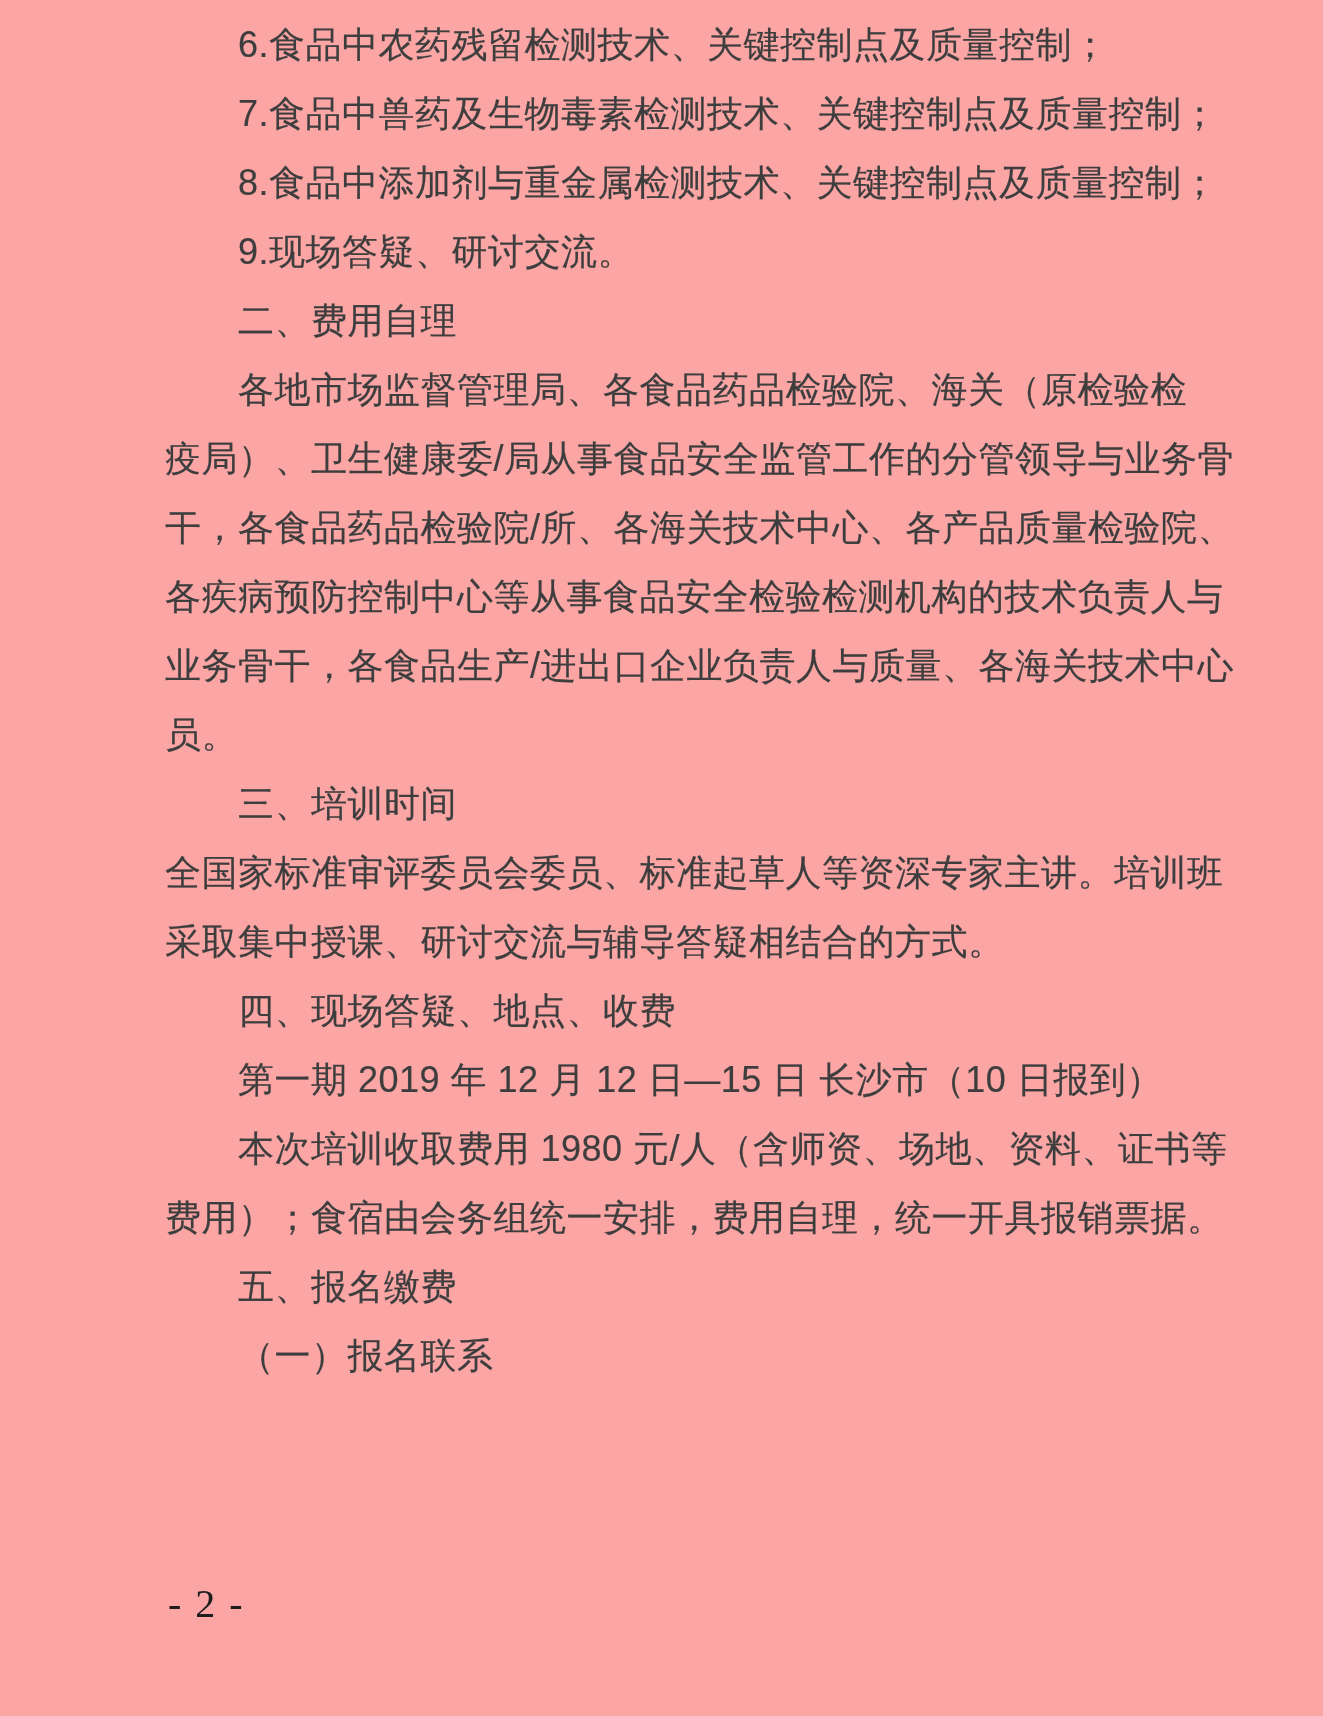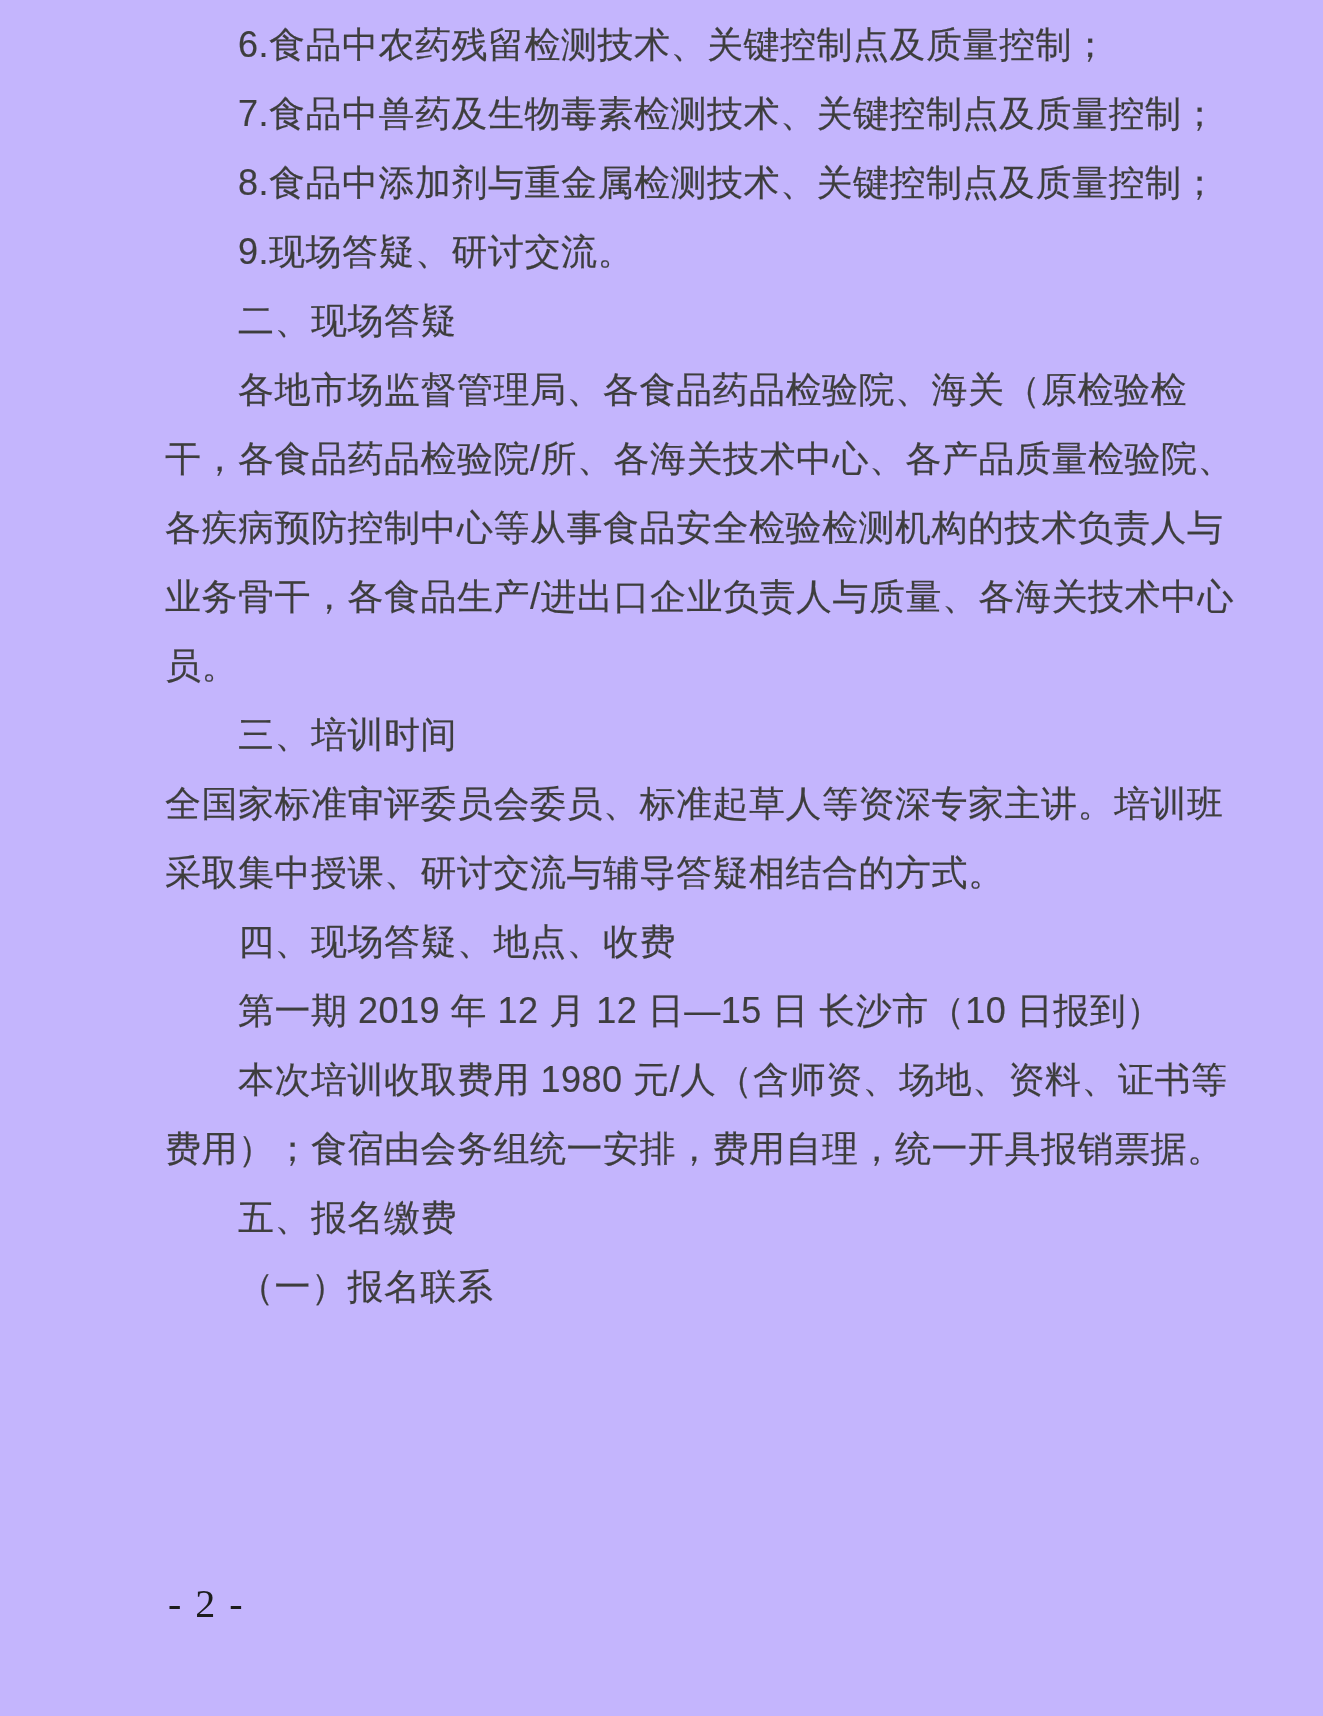--- a/index.html
+++ b/index.html
@@ -9,21 +9,21 @@
   }
   body {
     width: 1323px;
     height: 1716px;
     font-family: "Liberation Sans", sans-serif;
   }
   .page {
     position: relative;
     width: 1323px;
     height: 1716px;
-    background: #c4b5fd;
+    background: #fca5a5;
     overflow: hidden;
   }
   .content {
     position: absolute;
     left: 165px;
     top: 10px;
     width: 1005px;
   }
   .ln {
     height: 69px;
@@ -51,22 +51,23 @@
 </style>
 </head>
 <body>
 
 <div class="page">
   <div class="content">
     <div class="ln ind">6.食品中农药残留检测技术、关键控制点及质量控制；</div>
     <div class="ln ind">7.食品中兽药及生物毒素检测技术、关键控制点及质量控制；</div>
     <div class="ln ind">8.食品中添加剂与重金属检测技术、关键控制点及质量控制；</div>
     <div class="ln ind">9.现场答疑、研讨交流。</div>
-    <div class="ln ind">二、现场答疑</div>
+    <div class="ln ind">二、费用自理</div>
     <div class="ln ind">各地市场监督管理局、各食品药品检验院、海关（原检验检</div>
+    <div class="ln">疫局）、卫生健康委/局从事食品安全监管工作的分管领导与业务骨</div>
     <div class="ln">干，各食品药品检验院/所、各海关技术中心、各产品质量检验院、</div>
     <div class="ln">各疾病预防控制中心等从事食品安全检验检测机构的技术负责人与</div>
     <div class="ln">业务骨干，各食品生产/进出口企业负责人与质量、各海关技术中心</div>
     <div class="ln">员。</div>
     <div class="ln ind">三、培训时间</div>
     <div class="ln">全国家标准审评委员会委员、标准起草人等资深专家主讲。培训班</div>
     <div class="ln">采取集中授课、研讨交流与辅导答疑相结合的方式。</div>
     <div class="ln ind">四、现场答疑、地点、收费</div>
     <div class="ln ind">第一期 2019 年 12 月 12 日—15 日 长沙市（10 日报到）</div>
     <div class="ln ind">本次培训收取费用 1980 元/人（含师资、场地、资料、证书等</div>

